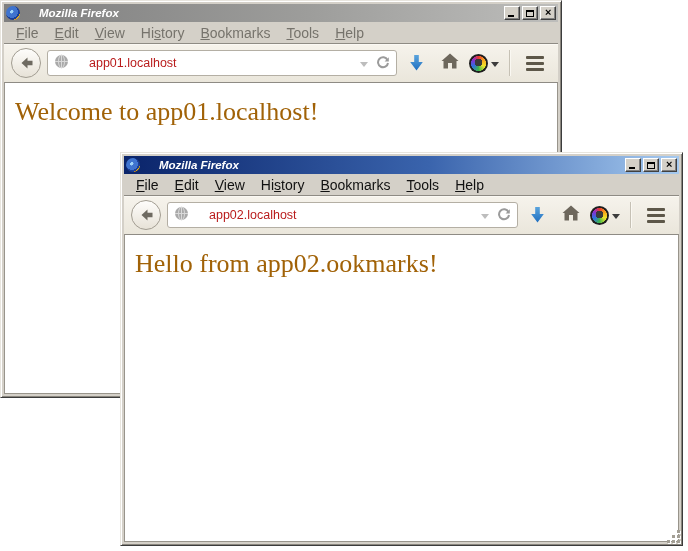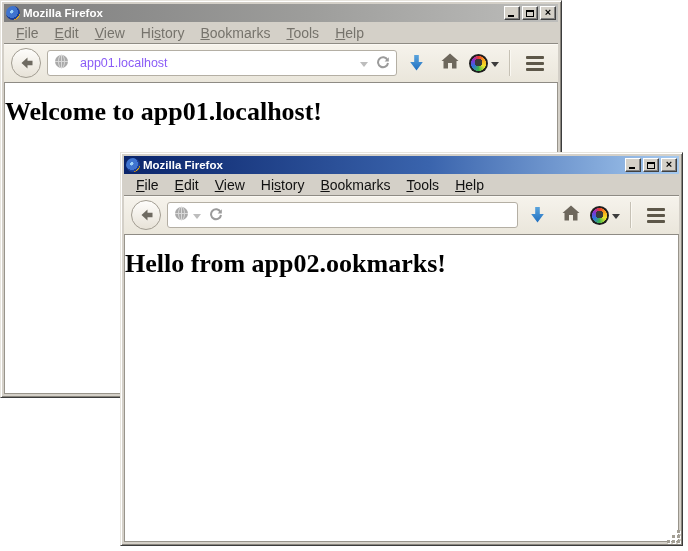--- a/index.html
+++ b/index.html
@@ -23,22 +23,23 @@
     flex-direction: column;
   }
   .win1 { left: 0;   top: 0;   width: 562px; height: 398px; z-index: 1; }
   .win2 { left: 120px; top: 152px; width: 563px; height: 394px; z-index: 2; }
 
   .titlebar {
     height: 18px;
     flex: 0 0 18px;
     display: flex;
     align-items: center;
-    gap: 3px;
+    gap: 19px;
     padding: 0 2px 0 2px;
+    font-style: italic;
   }
   .titlebar.active   { background: linear-gradient(90deg, #0a246a 0%, #3a64ad 55%, #a6caf0 100%); }
   .titlebar.inactive { background: linear-gradient(90deg, #7f7f7f 0%, #9d9d9b 55%, #bdbdbb 100%); }
   .title-text {
     color: #ffffff;
     font-weight: bold;
     font-size: 11.5px;
     flex: 1 1 auto;
     white-space: nowrap;
     overflow: hidden;
@@ -108,22 +109,22 @@
     border: 1px solid #b4afa4;
     border-radius: 3px;
     background: #fff;
     display: flex;
     align-items: center;
     padding: 0 6px;
     min-width: 0;
   }
   .url-text {
     font-size: 12.5px;
-    color: #8b5cf6;
-    margin-left: 11px;
+    color: #b91c1c;
+    margin-left: 20px;
     flex: 1 1 auto;
     white-space: nowrap;
     overflow: hidden;
   }
   .url-caret {
     width: 0; height: 0; flex: 0 0 auto;
     border-left: 4px solid rgba(0,0,0,0);
     border-right: 4px solid rgba(0,0,0,0);
     border-top: 5px solid #bdbdbd;
     margin: 2px 8px 0 4px;
@@ -163,24 +164,24 @@
   .content {
     flex: 1 1 auto;
     background: #ffffff;
     border: 1px solid #98948b;
     border-top-color: #8e8b84;
     overflow: hidden;
     position: relative;
   }
   .page-heading {
     font-family: "Liberation Serif", serif;
-    font-weight: bold;
+    font-weight: normal;
     font-size: 26px;
-    color: #000000;
-    margin: 14px 0 0 0;
+    color: #a16207;
+    margin: 14px 0 0 10px;
     white-space: nowrap;
   }
 
   
   .resize-grip { position: absolute; right: 0; bottom: 0; width: 15px; height: 15px; }
   .resize-grip i {
     position: absolute; width: 3px; height: 3px;
     background: #a39f95;
     box-shadow: 1px 1px 0 #ffffff;
   }
@@ -319,20 +320,21 @@
       </span>
     </span>
     <span class="urlbar">
       <span>
         <svg width="15" height="15" viewBox="0 0 15 15">
             <circle cx="7.5" cy="7.5" r="6.5" fill="#a9a9a9"></circle>
             <path d="M1 7.5 H14 M7.5 1 V14" stroke="#d9d9d9" stroke-width="1" fill="none"></path>
             <ellipse cx="7.5" cy="7.5" rx="3" ry="6.5" stroke="#d9d9d9" stroke-width="1" fill="none"></ellipse>
           </svg>
       </span>
+      <span class="url-text">app02.localhost</span>
       <span class="url-caret"></span>
       <span class="reload-icon">
         <svg width="14" height="14" viewBox="0 0 14 14">
             <path d="M11.5 4 A5 5 0 1 0 12 7" stroke="#9b9b9b" stroke-width="2" fill="none"></path>
             <path d="M12.8 1.2 L12.8 5.4 L8.6 5.4 Z" fill="#9b9b9b"></path>
           </svg>
       </span>
     </span>
     <span class="nav-icon-btn download-arrow">
       <svg width="17" height="18" viewBox="0 0 17 18">

